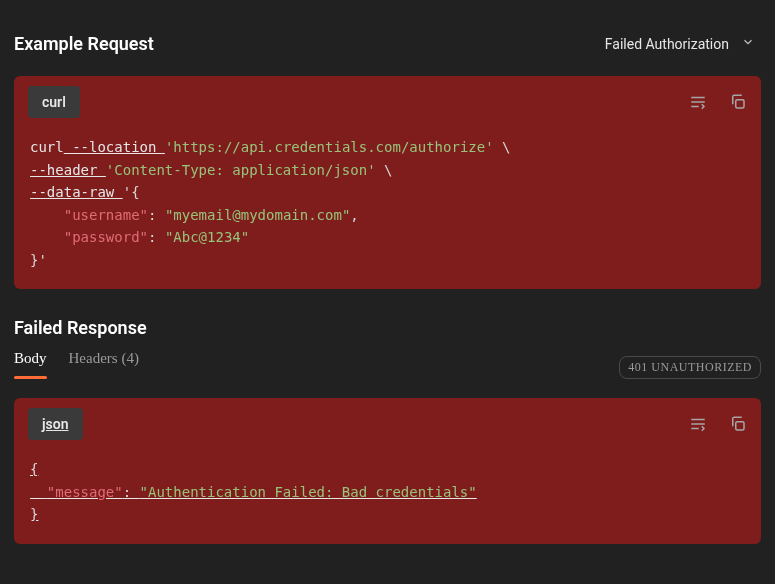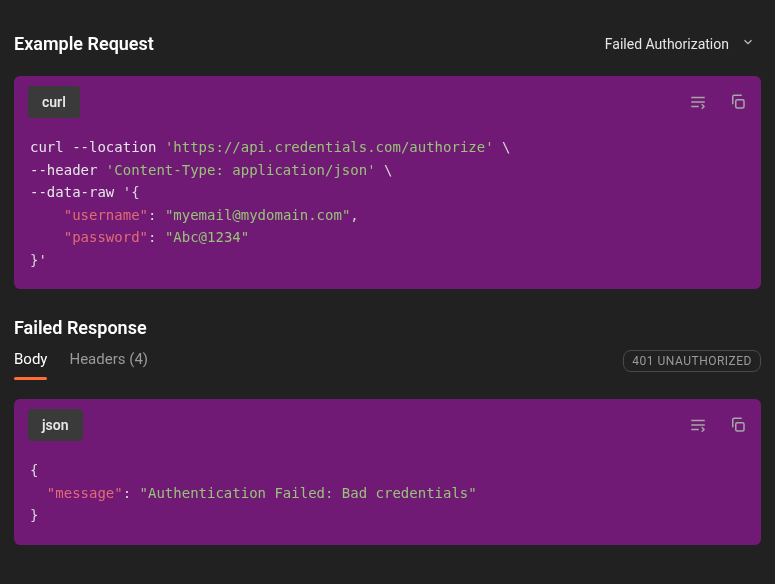--- a/index.html
+++ b/index.html
@@ -29,21 +29,21 @@
       color: #e6e6e6;
       font-size: 14px;
       cursor: pointer;
       padding-right: 6px;
     }
     .chevron {
       display: inline-block;
     }
     .code-panel {
       margin: 0 14px;
-      background: #701a75;
+      background: #7f1d1d;
       border-radius: 6px;
       overflow: hidden;
     }
     .code-panel-header {
       display: flex;
       align-items: center;
       justify-content: space-between;
       padding: 10px 14px;
     }
     .lang-badge {
@@ -68,36 +68,37 @@
     }
     .code-body {
       padding: 8px 16px 18px 16px;
       font-family: ui-monospace, SFMono-Regular, Menlo, Monaco, Consolas, monospace;
       font-size: 14px;
       line-height: 22.5px;
       white-space: pre;
       overflow-x: auto;
     }
     .tok-cmd { color: #e6e6e6; }
-    .tok-flag { color: #e6e6e6; }
+    .tok-flag { color: #e6e6e6; text-decoration: underline; }
     .tok-str { color: #98c379; }
     .tok-key { color: #e06c75; }
     .tok-val { color: #98c379; }
     .tok-punc { color: #d8d8d8; }
     .tok-brace { color: #d8d8d8; }
 
     .response-header {
       padding: 28px 14px 12px 14px;
     }
     .tabs-row {
       display: flex;
-      align-items: flex-start;
+      align-items: flex-end;
       justify-content: space-between;
       padding: 0 14px 0px 14px;
       border-bottom: 1px solid transparent;
+      font-family: Liberation Serif, serif;
     }
     .tabs {
       display: flex;
       gap: 22px;
     }
     .tab {
       font-size: 15px;
       color: #9a9a9a;
       padding-bottom: 12px;
       cursor: pointer;
@@ -115,21 +116,21 @@
       border-radius: 2px;
     }
     .status-badge {
       font-size: 12px;
       letter-spacing: 0.5px;
       color: #9a9a9a;
       border: 1px solid #4a4a4a;
       border-radius: 8px;
       padding: 3px 8px;
     }
-    .response-panel { margin-top: 18px; }
+    .response-panel { margin-top: 18px; text-decoration: underline; }
   </style>
 </head>
 <body>
 
 <div class="section-header">
   <span class="section-title">Example Request</span>
   <div class="dropdown">
     <span>Failed Authorization</span>
     <span class="chevron">
       <svg width="14" height="14" viewBox="0 0 24 24" fill="none" stroke="#c0c0c0" stroke-width="2">

